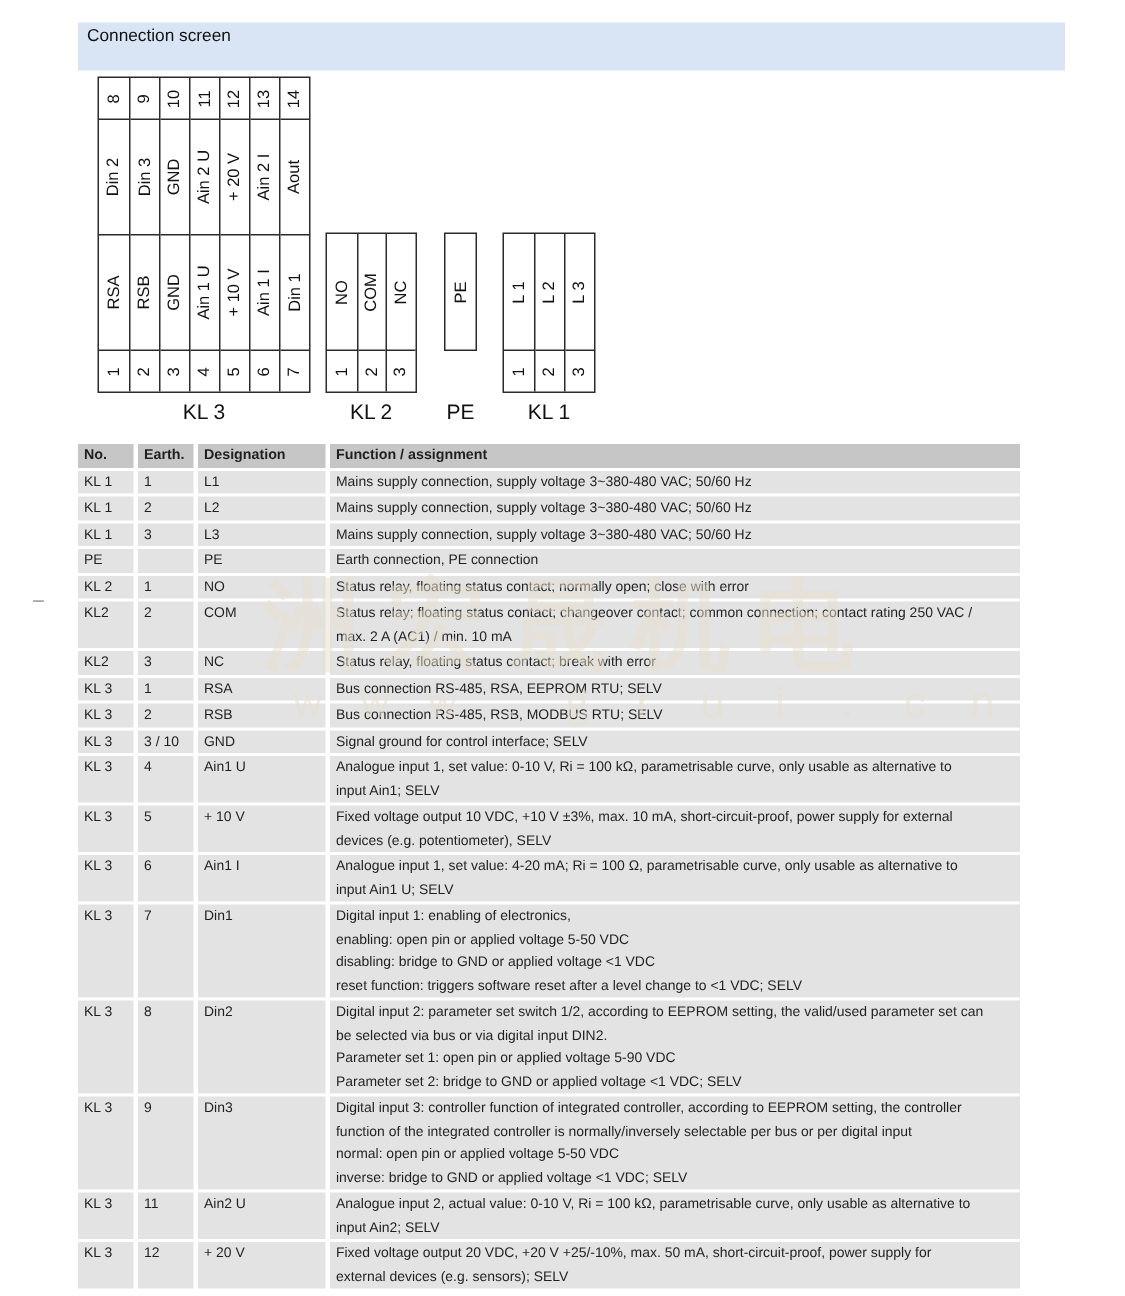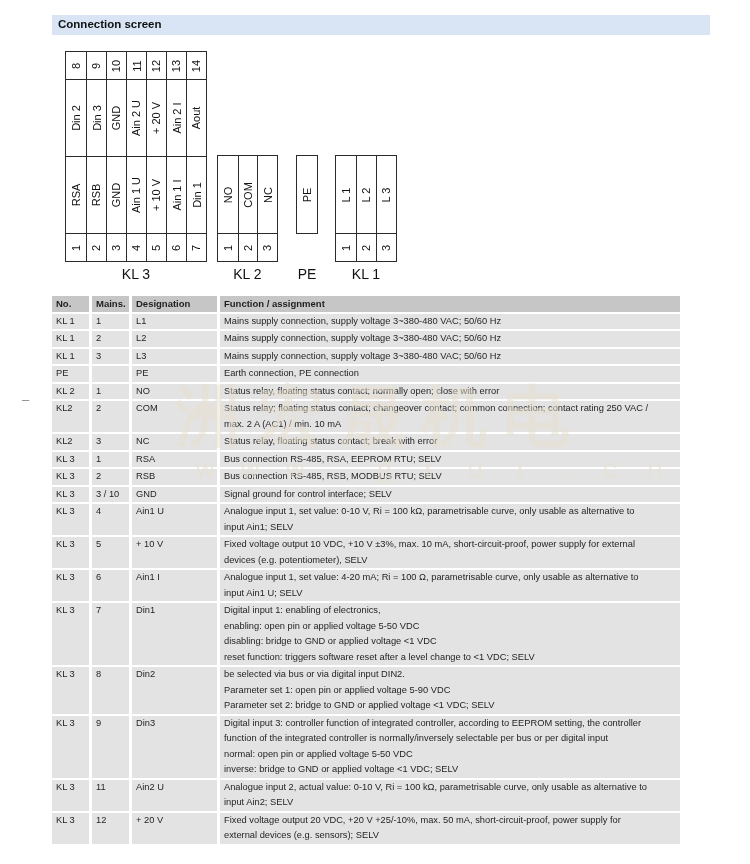--- a/index.html
+++ b/index.html
@@ -2,22 +2,22 @@
 <html><head>
 <meta charset="utf-8">
 <style>
   html,body{margin:0;padding:0;}
   body{
     width:750px;height:864px;position:relative;background:#ffffff;
     font-family:"Liberation Sans",sans-serif;color:#1f1f1f;overflow:hidden;
   }
   
   .title-bar{
-    position:absolute;left:52px;top:15px;width:658px;height:20px;
-    background:#d9e4f5;font-size:11.5px;font-weight:bold;line-height:18px;
+    position:absolute;left:52px;top:15px;width:658px;height:32px;
+    background:#d9e4f5;font-size:11.5px;font-weight:normal;line-height:18px;
     padding-left:6px;box-sizing:border-box;color:#111;
   }
   
   #diagram{position:absolute;left:0;top:0;width:750px;height:295px;}
   .tblock{position:absolute;}
   .tbox{display:flex;border:1px solid #2b2b2b;background:#fff;box-sizing:border-box;}
   .tcol{display:flex;flex-direction:column;box-sizing:border-box;}
   .tcol + .tcol{border-left:1px solid #2b2b2b;}
   .tcell{display:flex;align-items:center;justify-content:center;box-sizing:border-box;overflow:visible;}
   .tcell + .tcell{border-top:1px solid #2b2b2b;}
@@ -210,21 +210,21 @@
           </div>
         </div>
       </div>
       <div class="tcaption" style="top: 111px;">KL 1</div>
     </div>
   </div>
 
 <div id="conn-table">
     <div class="trow hdr">
       <div class="tcellb hcell">No.</div>
-      <div class="tcellb hcell">Mains.</div>
+      <div class="tcellb hcell">Earth.</div>
       <div class="tcellb hcell">Designation</div>
       <div class="tcellb hcell">Function / assignment</div>
     </div>
     <div class="trow">
       <div class="tcellb ">KL 1</div>
       <div class="tcellb ">1</div>
       <div class="tcellb ">L1</div>
       <div class="tcellb ">
         <div class="fline">Mains supply connection, supply voltage 3~380-480 VAC; 50/60 Hz</div>
       </div>
@@ -338,20 +338,21 @@
         <div class="fline">enabling: open pin or applied voltage 5-50 VDC</div>
         <div class="fline">disabling: bridge to GND or applied voltage &lt;1 VDC</div>
         <div class="fline">reset function: triggers software reset after a level change to &lt;1 VDC; SELV</div>
       </div>
     </div>
     <div class="trow">
       <div class="tcellb ">KL 3</div>
       <div class="tcellb ">8</div>
       <div class="tcellb ">Din2</div>
       <div class="tcellb ">
+        <div class="fline">Digital input 2: parameter set switch 1/2, according to EEPROM setting, the valid/used parameter set can</div>
         <div class="fline">be selected via bus or via digital input DIN2.</div>
         <div class="fline">Parameter set 1: open pin or applied voltage 5-90 VDC</div>
         <div class="fline">Parameter set 2: bridge to GND or applied voltage &lt;1 VDC; SELV</div>
       </div>
     </div>
     <div class="trow">
       <div class="tcellb ">KL 3</div>
       <div class="tcellb ">9</div>
       <div class="tcellb ">Din3</div>
       <div class="tcellb ">

